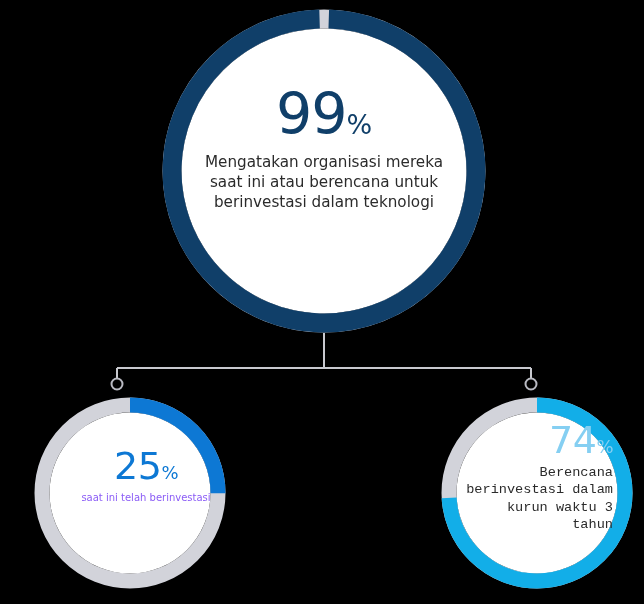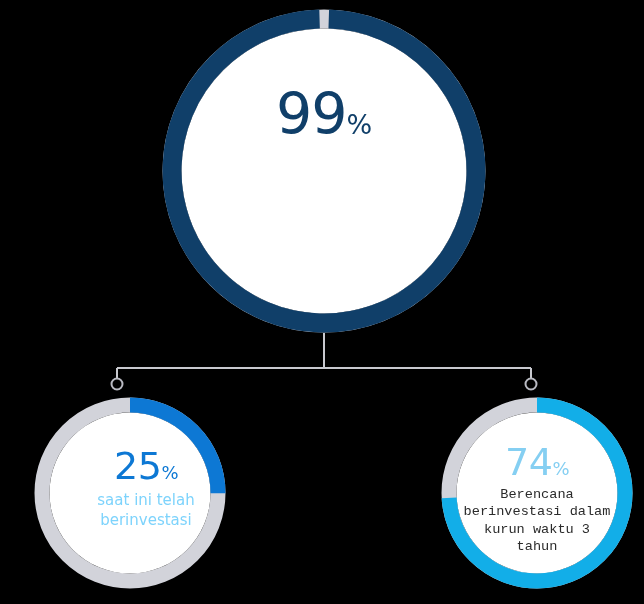--- a/index.html
+++ b/index.html
@@ -78,30 +78,31 @@
     color: #0d78d4;
     letter-spacing: -0.5px;
   }
   #left-stat .pct-sign {
     font-size: 18px;
     color: #0d78d4;
   }
   #left-stat .stat-caption {
     display: block;
     margin-top: 6px;
-    font-size: 15px;
+    font-size: 10px;
     line-height: 1.3;
-    color: #7dd3fc;
+    color: #8b5cf6;
   }
 
   
   #right-stat {
     left: 461px;
-    top: 443px;
+    top: 421px;
     width: 152px;
+    text-align: right;
   }
   #right-stat .stat-value {
     font-size: 38px;
     color: #85cff2;
     letter-spacing: -0.5px;
   }
   #right-stat .pct-sign {
     font-size: 18px;
     color: #85cff2;
   }
@@ -144,20 +145,21 @@
 
     <g>
       <circle cx="537" cy="493" r="88" fill="none" stroke="#d2d3da" stroke-width="15"></circle>
       <circle cx="537" cy="493" r="80.5" fill="#ffffff"></circle>
       <circle cx="537" cy="493" r="88" fill="none" stroke="#12aee8" stroke-width="15" stroke-dasharray="409.1 143.8" transform="rotate(-90 537 493)"></circle>
     </g>
   </svg>
 
   <div class="stat-block" id="main-stat">
     <span class="stat-value"><span>99</span><span class="pct-sign">%</span></span>
+    <span class="stat-caption">Mengatakan organisasi mereka saat ini atau berencana untuk berinvestasi dalam teknologi</span>
   </div>
 
   <div class="stat-block" id="left-stat">
     <span class="stat-value"><span>25</span><span class="pct-sign">%</span></span>
     <span class="stat-caption">saat ini telah berinvestasi</span>
   </div>
 
   <div class="stat-block" id="right-stat">
     <span class="stat-value"><span>74</span><span class="pct-sign">%</span></span>
     <span class="stat-caption">Berencana berinvestasi dalam kurun waktu 3 tahun</span>

